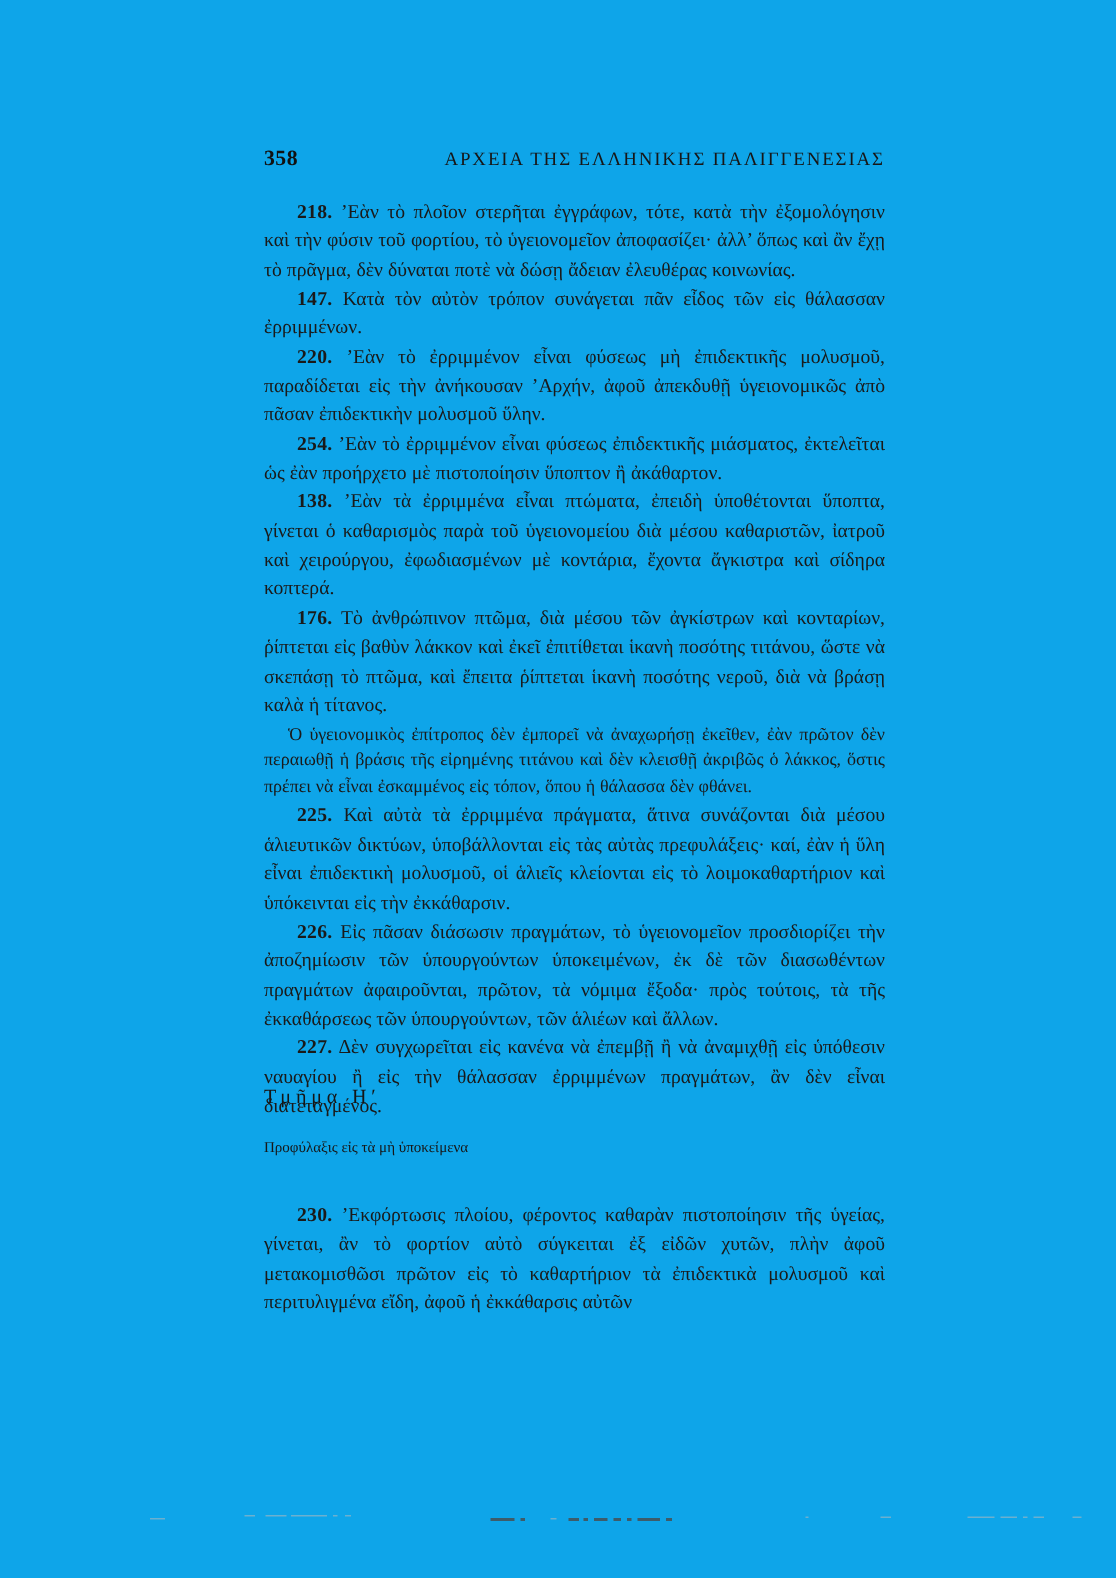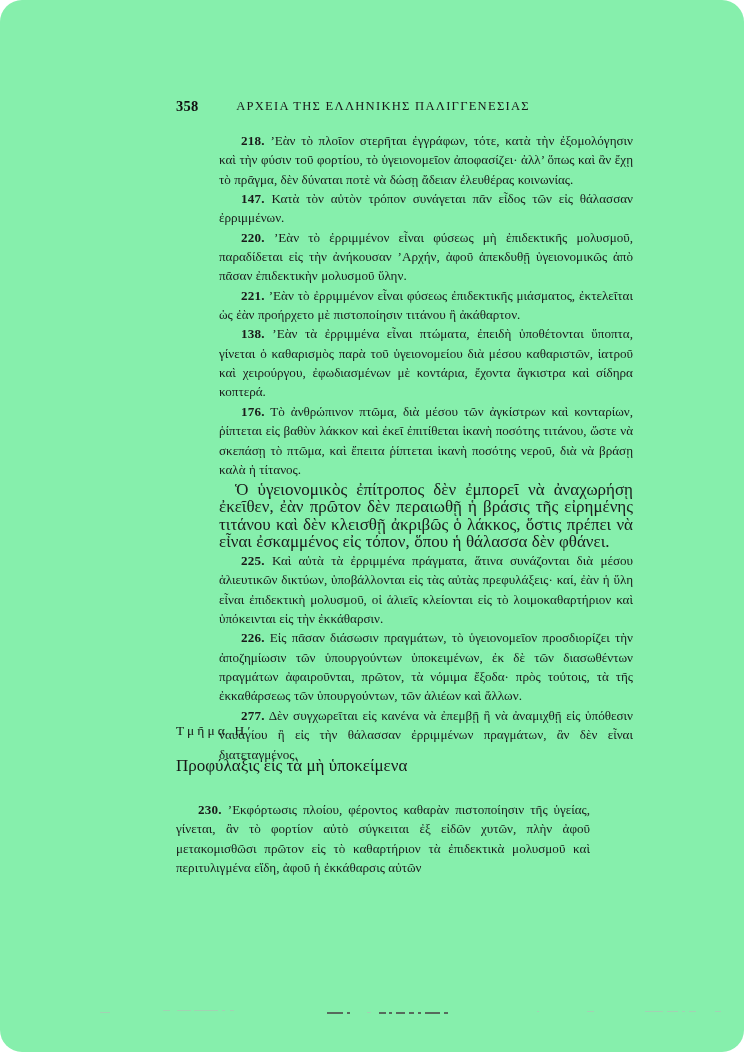--- a/index.html
+++ b/index.html
@@ -14,22 +14,21 @@
     overflow: hidden;
     font-family: "Liberation Serif", "DejaVu Serif", serif;
     color: #1a1a1a;
   }
 
   .page {
     position: absolute;
     left: 0; top: 0;
     width: 744px;
     height: 1052px;
-    background: #86efac;
-    border-radius: 22px;
+    background: #0ea5e9;
   }
 
   
   .running-head {
     position: absolute;
     left: 176px;
     top: 98px;
     width: 414px;
     height: 18px;
   }
@@ -40,55 +39,54 @@
     font-size: 14.5px;
     font-weight: bold;
     letter-spacing: 0.3px;
     color: #111;
   }
   .head-title {
     position: absolute;
     left: 0;
     top: 1px;
     width: 414px;
-    text-align: center;
+    text-align: right;
     font-size: 12.6px;
     letter-spacing: 1.25px;
     color: #171717;
     white-space: nowrap;
   }
 
   
   .column {
     position: absolute;
     left: 176px;
     top: 131px;
     width: 414px;
-    margin-left: 43px;
   }
 
   p.para {
     margin: 0 0 0 0;
     font-size: 13.1px;
     line-height: 19.35px;
     text-align: justify;
     text-justify: inter-word;
     text-indent: 22px;
     word-spacing: 0.15px;
     hyphens: none;
   }
 
   p.para .num {
     font-weight: bold;
     letter-spacing: 0.2px;
   }
 
   
   p.para.small {
-    font-size: 17px;
+    font-size: 12px;
     line-height: 17.6px;
     text-indent: 16px;
     margin-top: 1.5px;
   }
 
   
   .section-head {
     position: absolute;
     left: 176px;
     top: 723px;
@@ -96,21 +94,21 @@
     text-align: left;
   }
   .section-title {
     font-size: 13.4px;
     letter-spacing: 3.2px;
     color: #151515;
     white-space: nowrap;
   }
   .section-sub {
     margin-top: 18px;
-    font-size: 17px;
+    font-size: 10px;
     line-height: 18.5px;
     color: #171717;
   }
   .section-sub div { white-space: nowrap; }
 
   
   .column-tail {
     position: absolute;
     left: 176px;
     top: 800px;
@@ -142,27 +140,27 @@
 
   <div class="running-head">
     <span class="folio">358</span>
     <span class="head-title">ΑΡΧΕΙΑ ΤΗΣ ΕΛΛΗΝΙΚΗΣ ΠΑΛΙΓΓΕΝΕΣΙΑΣ</span>
   </div>
 
   <div class="column">
     <p class="para"><span class="num">218.</span> <span>’Εὰν τὸ πλοῖον στερῆται ἐγγράφων, τότε, κατὰ τὴν ἐξομολόγησιν καὶ τὴν φύσιν τοῦ φορτίου, τὸ ὑγειονομεῖον ἀποφασίζει· ἀλλ’ ὅπως καὶ ἂν ἔχῃ τὸ πρᾶγμα, δὲν δύναται ποτὲ νὰ δώσῃ ἄδειαν ἐλευθέρας κοινωνίας.</span></p>
     <p class="para"><span class="num">147.</span> <span>Κατὰ τὸν αὐτὸν τρόπον συνάγεται πᾶν εἶδος τῶν εἰς θάλασσαν ἐρριμμένων.</span></p>
     <p class="para"><span class="num">220.</span> <span>’Εὰν τὸ ἐρριμμένον εἶναι φύσεως μὴ ἐπιδεκτικῆς μολυσμοῦ, παραδίδεται εἰς τὴν ἀνήκουσαν ’Αρχήν, ἀφοῦ ἀπεκδυθῇ ὑγειονομικῶς ἀπὸ πᾶσαν ἐπιδεκτικὴν μολυσμοῦ ὕλην.</span></p>
-    <p class="para"><span class="num">221.</span> <span>’Εὰν τὸ ἐρριμμένον εἶναι φύσεως ἐπιδεκτικῆς μιάσματος, ἐκτελεῖται ὡς ἐὰν προήρχετο μὲ πιστοποίησιν τιτάνου ἢ ἀκάθαρτον.</span></p>
+    <p class="para"><span class="num">254.</span> <span>’Εὰν τὸ ἐρριμμένον εἶναι φύσεως ἐπιδεκτικῆς μιάσματος, ἐκτελεῖται ὡς ἐὰν προήρχετο μὲ πιστοποίησιν ὕποπτον ἢ ἀκάθαρτον.</span></p>
     <p class="para"><span class="num">138.</span> <span>’Εὰν τὰ ἐρριμμένα εἶναι πτώματα, ἐπειδὴ ὑποθέτονται ὕποπτα, γίνεται ὁ καθαρισμὸς παρὰ τοῦ ὑγειονομείου διὰ μέσου καθαριστῶν, ἰατροῦ καὶ χειρούργου, ἐφωδιασμένων μὲ κοντάρια, ἔχοντα ἄγκιστρα καὶ σίδηρα κοπτερά.</span></p>
     <p class="para"><span class="num">176.</span> <span>Τὸ ἀνθρώπινον πτῶμα, διὰ μέσου τῶν ἀγκίστρων καὶ κονταρίων, ῥίπτεται εἰς βαθὺν λάκκον καὶ ἐκεῖ ἐπιτίθεται ἱκανὴ ποσότης τιτάνου, ὥστε νὰ σκεπάσῃ τὸ πτῶμα, καὶ ἔπειτα ῥίπτεται ἱκανὴ ποσότης νεροῦ, διὰ νὰ βράσῃ καλὰ ἡ τίτανος.</span></p>
     <p class="para small"><span>Ὁ ὑγειονομικὸς ἐπίτροπος δὲν ἐμπορεῖ νὰ ἀναχωρήσῃ ἐκεῖθεν, ἐὰν πρῶτον δὲν περαιωθῇ ἡ βράσις τῆς εἰρημένης τιτάνου καὶ δὲν κλεισθῇ ἀκριβῶς ὁ λάκκος, ὅστις πρέπει νὰ εἶναι ἐσκαμμένος εἰς τόπον, ὅπου ἡ θάλασσα δὲν φθάνει.</span></p>
     <p class="para"><span class="num">225.</span> <span>Καὶ αὐτὰ τὰ ἐρριμμένα πράγματα, ἅτινα συνάζονται διὰ μέσου ἁλιευτικῶν δικτύων, ὑποβάλλονται εἰς τὰς αὐτὰς πρεφυλάξεις· καί, ἐὰν ἡ ὕλη εἶναι ἐπιδεκτικὴ μολυσμοῦ, οἱ ἁλιεῖς κλείονται εἰς τὸ λοιμοκαθαρτήριον καὶ ὑπόκεινται εἰς τὴν ἐκκάθαρσιν.</span></p>
     <p class="para"><span class="num">226.</span> <span>Εἰς πᾶσαν διάσωσιν πραγμάτων, τὸ ὑγειονομεῖον προσδιορίζει τὴν ἀποζημίωσιν τῶν ὑπουργούντων ὑποκειμένων, ἐκ δὲ τῶν διασωθέντων πραγμάτων ἀφαιροῦνται, πρῶτον, τὰ νόμιμα ἔξοδα· πρὸς τούτοις, τὰ τῆς ἐκκαθάρσεως τῶν ὑπουργούντων, τῶν ἁλιέων καὶ ἄλλων.</span></p>
-    <p class="para"><span class="num">277.</span> <span>Δὲν συγχωρεῖται εἰς κανένα νὰ ἐπεμβῇ ἢ νὰ ἀναμιχθῇ εἰς ὑπόθεσιν ναυαγίου ἢ εἰς τὴν θάλασσαν ἐρριμμένων πραγμάτων, ἂν δὲν εἶναι διατεταγμένος.</span></p>
+    <p class="para"><span class="num">227.</span> <span>Δὲν συγχωρεῖται εἰς κανένα νὰ ἐπεμβῇ ἢ νὰ ἀναμιχθῇ εἰς ὑπόθεσιν ναυαγίου ἢ εἰς τὴν θάλασσαν ἐρριμμένων πραγμάτων, ἂν δὲν εἶναι διατεταγμένος.</span></p>
   </div>
 
   <div class="section-head">
     <div class="section-title">Τμῆμα  Η′</div>
     <div class="section-sub">
       <div>Προφύλαξις εἰς τὰ μὴ ὑποκείμενα</div>
     </div>
   </div>
 
   <div class="column-tail">

